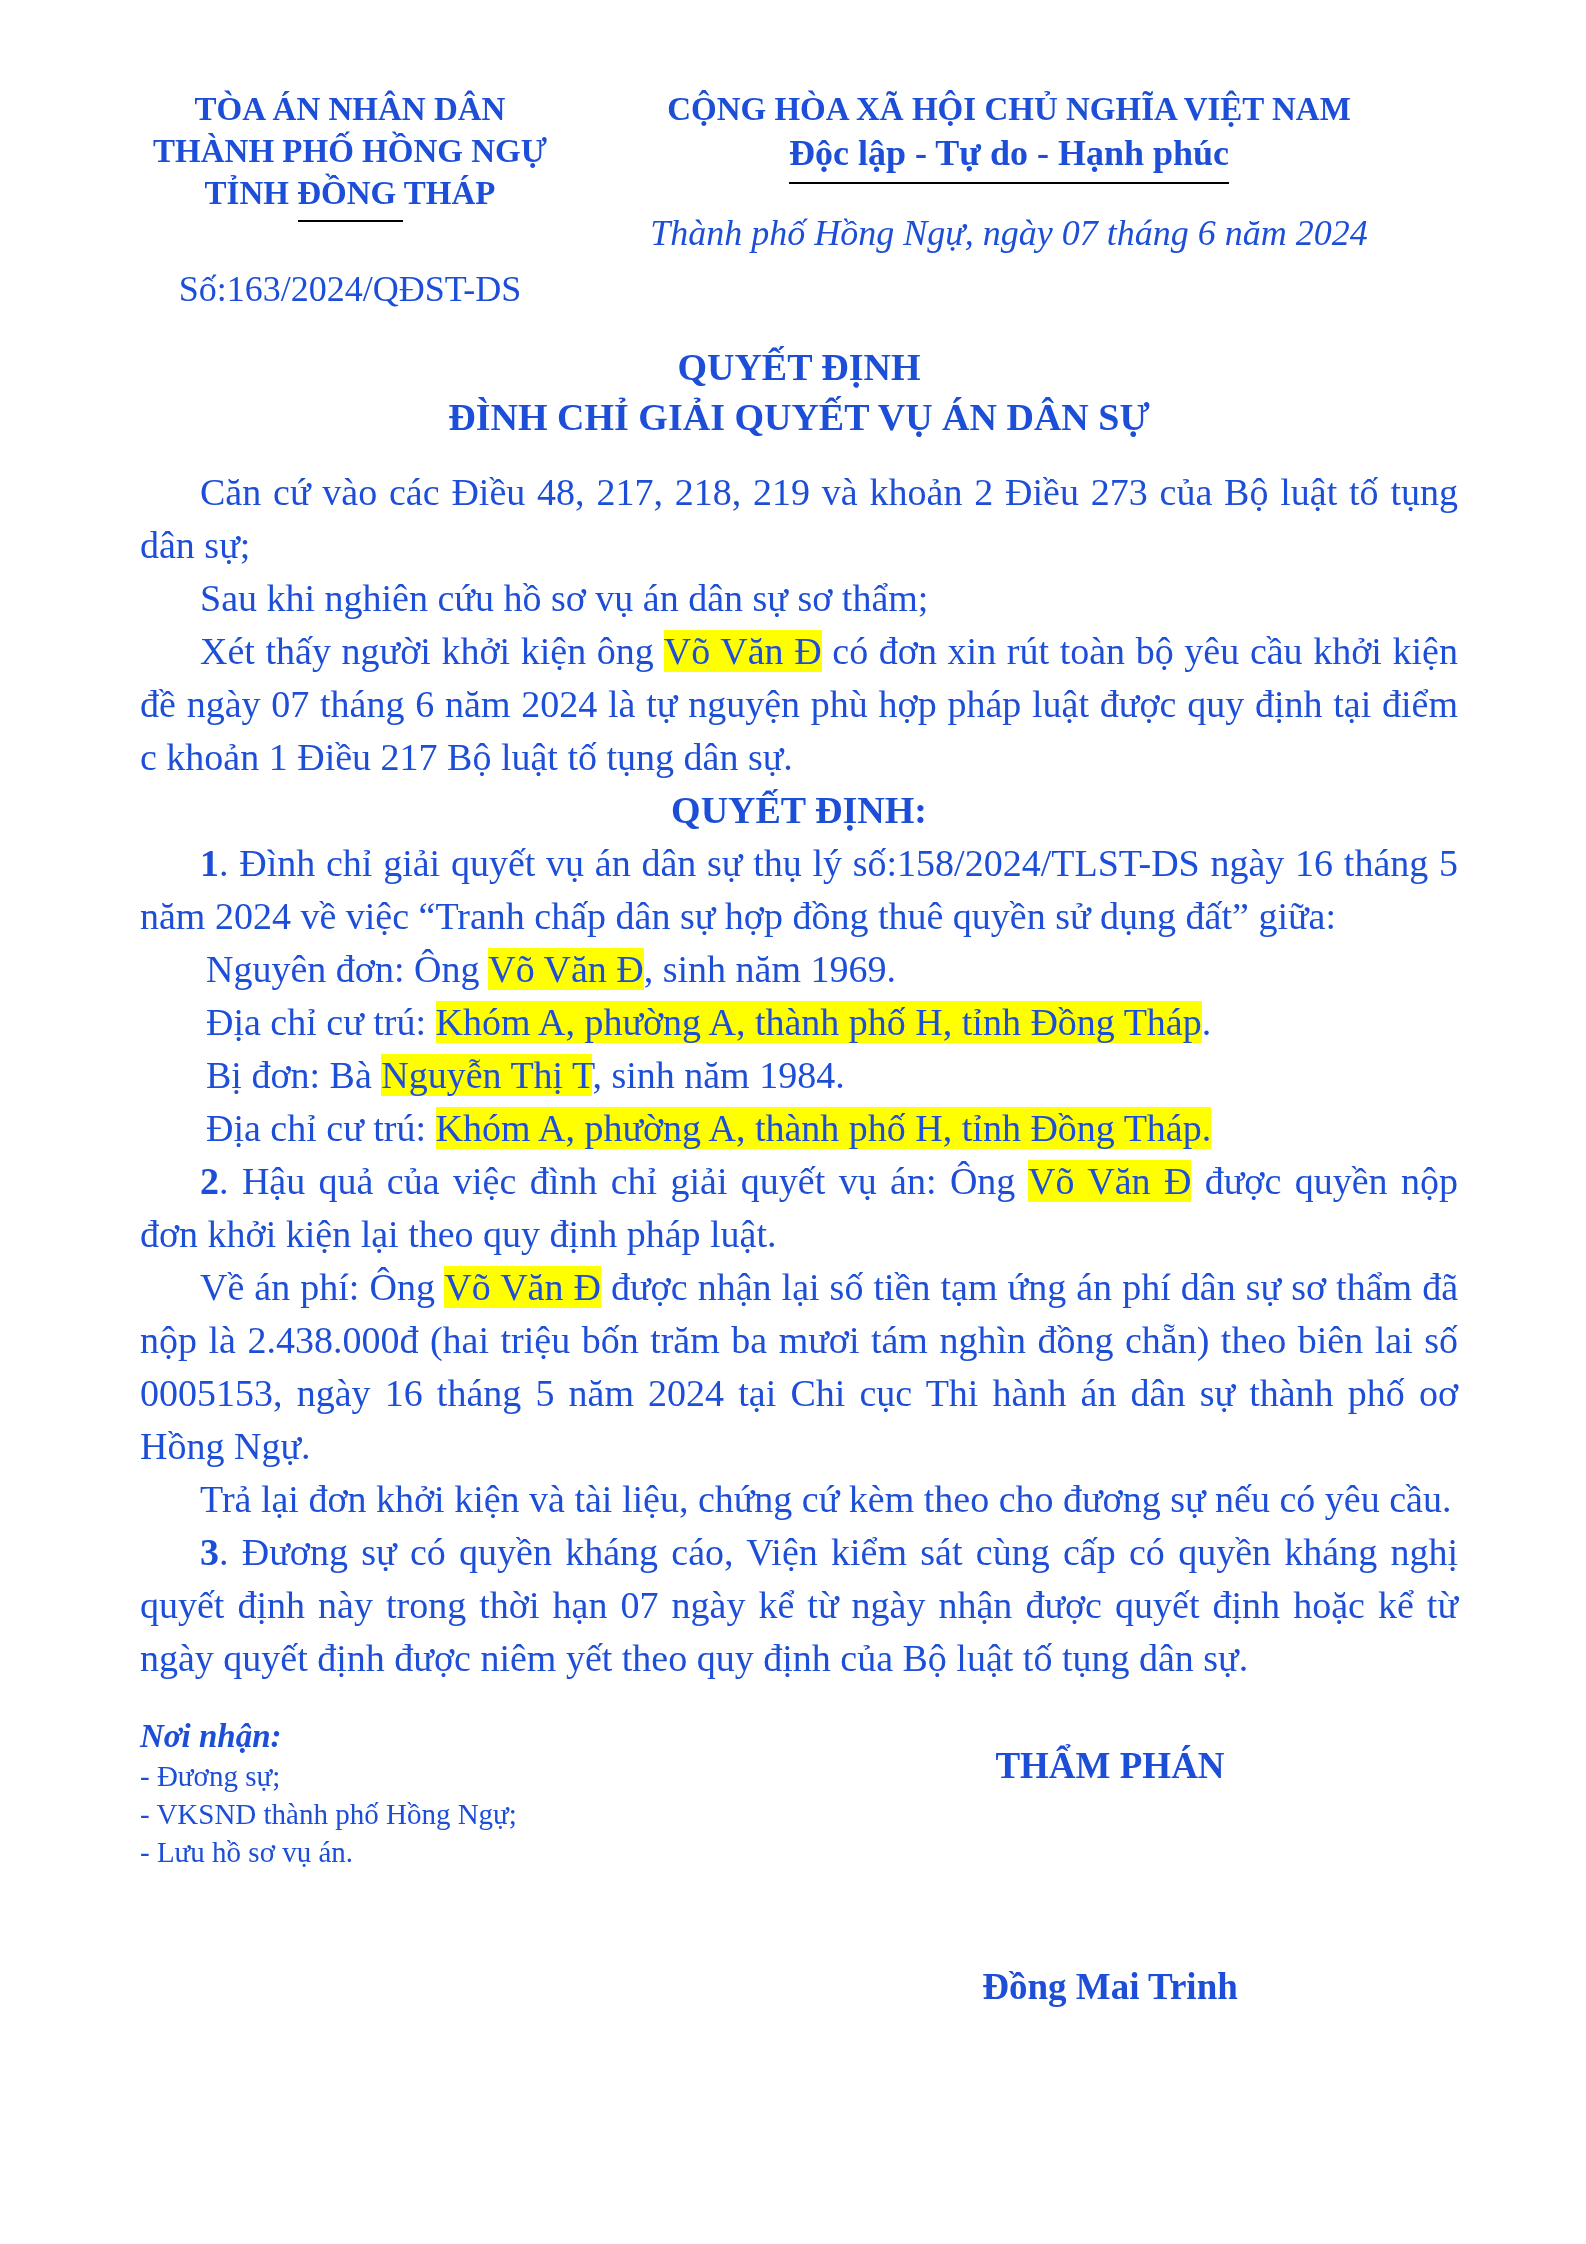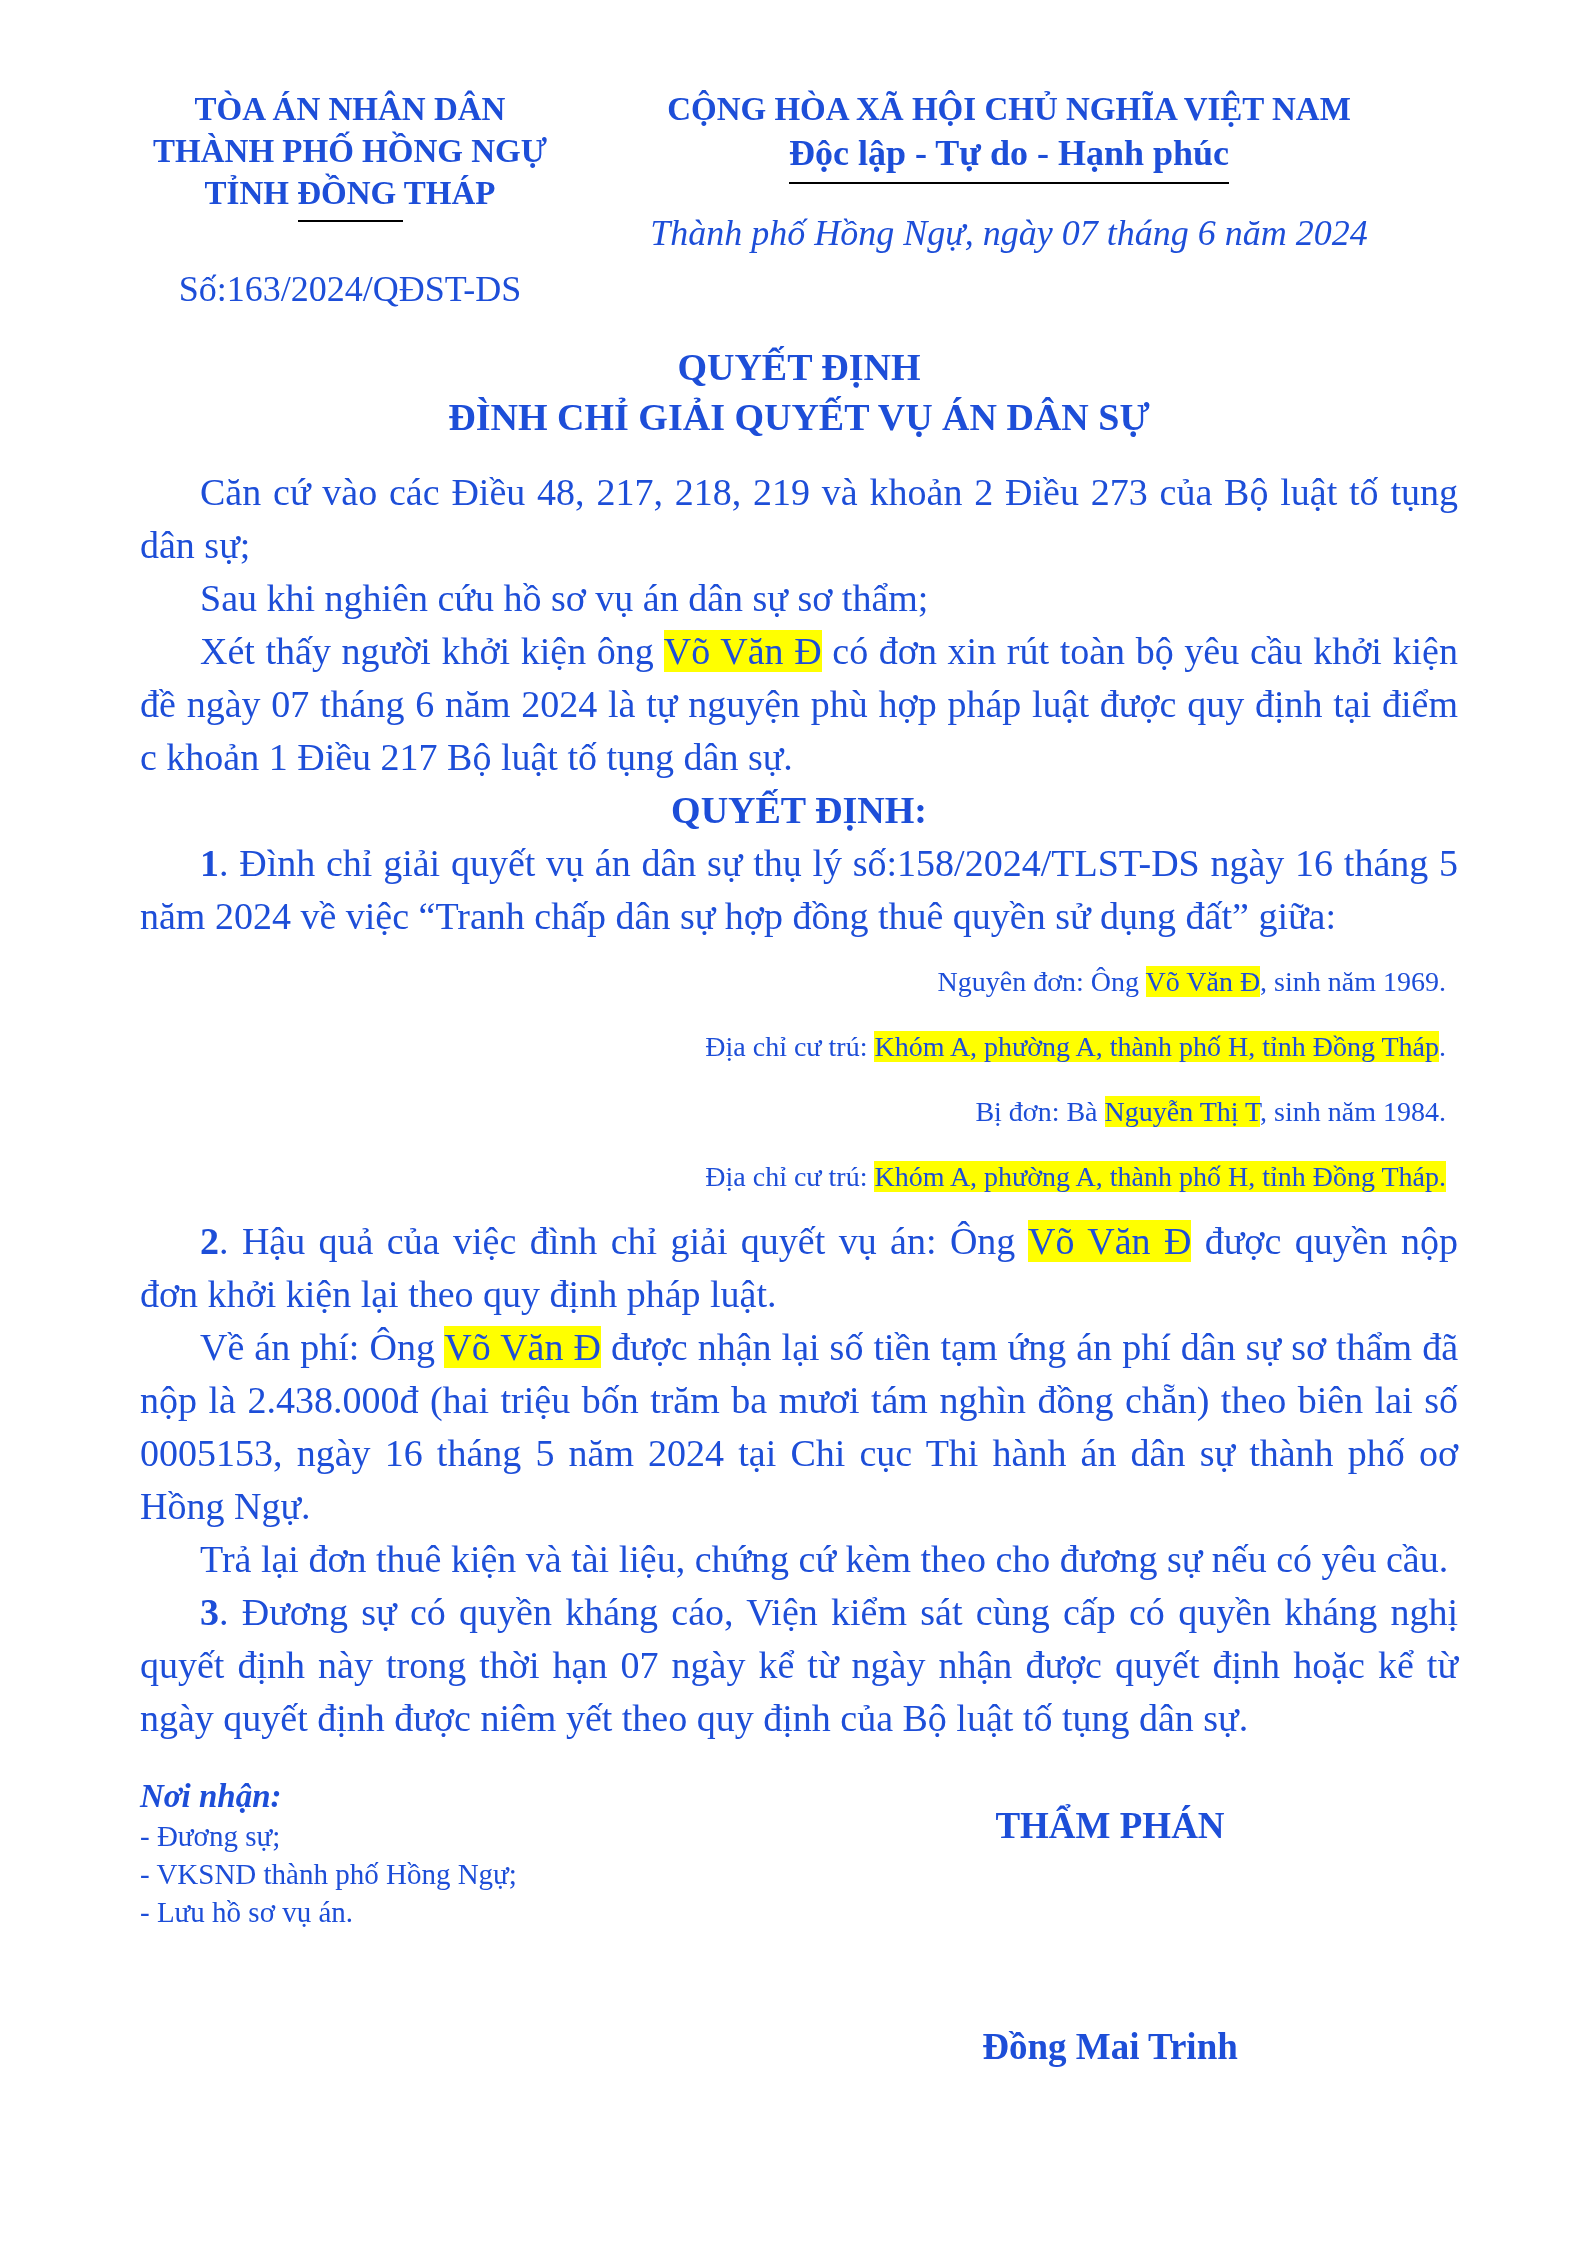--- a/index.html
+++ b/index.html
@@ -71,26 +71,25 @@
   
   .body-block { margin-top: 24px; }
   .para {
     font-size: 38px;
     line-height: 53px;
     text-align: justify;
     text-indent: 60px;
     margin: 0;
   }
   .party {
-    font-size: 28px;
+    font-size: 38px;
     line-height: 53px;
     padding-left: 66px;
-    margin: 12px;
+    margin: 0;
     white-space: nowrap;
-    text-align: right;
   }
   .section-heading {
     font-weight: bold;
     font-size: 38px;
     line-height: 53px;
     text-align: center;
     margin: 0;
   }
   .num { font-weight: bold; }
   .hl { background: #ffff00; }
@@ -168,21 +167,21 @@
     <p class="party"><span>Địa chỉ cư trú: </span><span class="hl">Khóm A, phường A, thành phố H, tỉnh Đồng Tháp</span><span>.</span></p>
 
     <p class="party"><span>Bị đơn: Bà </span><span class="hl">Nguyễn Thị T</span><span>, sinh năm 1984.</span></p>
 
     <p class="party"><span>Địa chỉ cư trú: </span><span class="hl">Khóm A, phường A, thành phố H, tỉnh Đồng Tháp.</span><span></span></p>
 
     <p class="para"><span class="num">2</span><span>. Hậu quả của việc đình chỉ giải quyết vụ án: Ông </span><span class="hl">Võ Văn Đ</span><span> được quyền nộp đơn khởi kiện lại theo quy định pháp luật.</span></p>
 
     <p class="para"><span>Về án phí: Ông </span><span class="hl">Võ Văn Đ</span><span> được nhận lại số tiền tạm ứng án phí dân sự sơ thẩm đã nộp là 2.438.000đ (hai triệu bốn trăm ba mươi tám nghìn đồng chẵn) theo biên lai số 0005153, ngày 16 tháng 5 năm 2024 tại Chi cục Thi hành án dân sự thành phố oơ Hồng Ngự.</span></p>
 
-    <p class="para"><span>Trả lại đơn thuê kiện và tài liệu, chứng cứ kèm theo cho đương sự nếu có yêu cầu.</span></p>
+    <p class="para"><span>Trả lại đơn khởi kiện và tài liệu, chứng cứ kèm theo cho đương sự nếu có yêu cầu.</span></p>
 
     <p class="para"><span class="num">3</span><span>. Đương sự có quyền kháng cáo, Viện kiểm sát cùng cấp có quyền kháng nghị quyết định này trong thời hạn 07 ngày kể từ ngày nhận được quyết định hoặc kể từ ngày quyết định được niêm yết theo quy định của Bộ luật tố tụng dân sự.</span></p>
 
   </div>
 
   <div class="footer">
     <div class="footer-left">
       <div class="noi-nhan">Nơi nhận:</div>
       <div class="recipient">- Đương sự;</div>
       <div class="recipient">- VKSND thành phố Hồng Ngự;</div>

